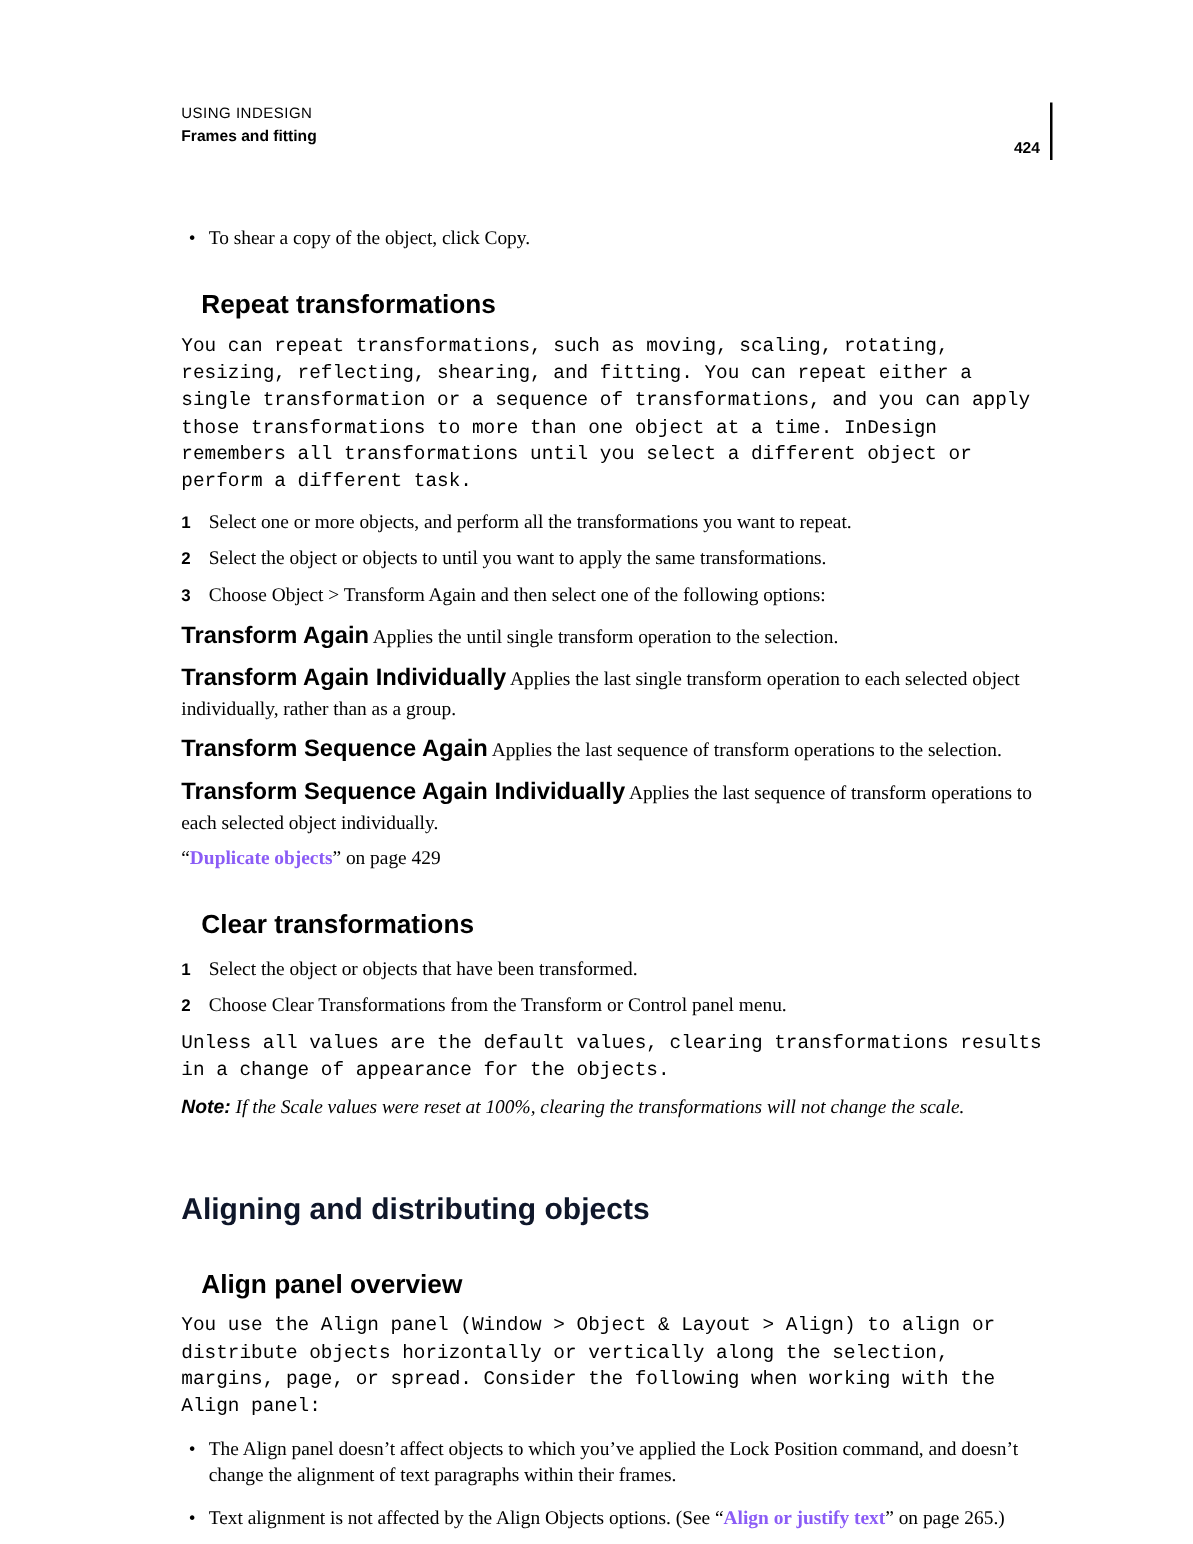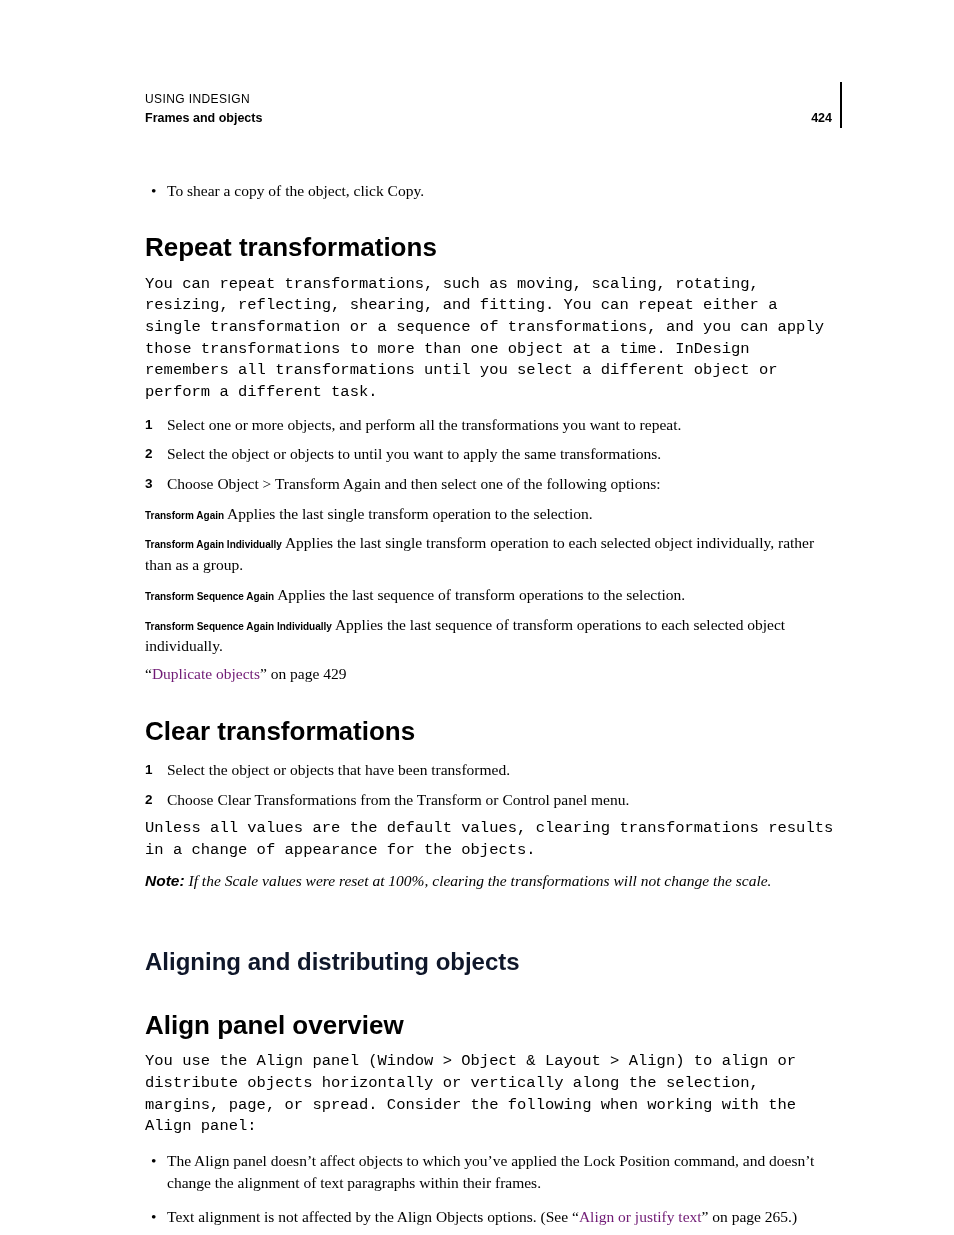--- a/index.html
+++ b/index.html
@@ -15,21 +15,21 @@
     width: 954px;
     min-height: 1235px;
     margin: 0 auto;
     padding: 82px 112px 50px 145px;
     box-sizing: border-box;
     position: relative;
   }
   .header {
     display: flex;
     justify-content: space-between;
-    align-items: flex-end;
+    align-items: flex-start;
     border-right: 2px solid #000;
     padding-right: 8px;
     margin-bottom: 52px;
     font-family: "Myriad Pro", "Segoe UI", Arial, sans-serif;
   }
   .header-left {
     font-size: 12px;
     letter-spacing: 0.4px;
   }
   .header-left .doc-title {
@@ -59,22 +59,22 @@
   }
   .bullet-list li::before {
     content: "•";
     position: absolute;
     left: 6px;
     top: 0;
   }
   h2.sub {
     font-family: "Myriad Pro", "Segoe UI", Arial, sans-serif;
     font-weight: 700;
-    font-size: 26px;
-    margin: 28px 0 8px 0;
+    font-size: 21px;
+    margin: 28px 0 8px 16px;
     color: #000;
   }
   h1.major {
     font-family: "Myriad Pro", "Segoe UI", Arial, sans-serif;
     font-weight: 700;
     font-size: 24px;
     margin: 54px 0 22px 0;
     color: #0f172a;
   }
   p {
@@ -113,62 +113,63 @@
     font-weight: 700;
     font-size: 13.5px;
     line-height: 1.6;
   }
   .term-line {
     margin: 8px 0 6px 0;
   }
   .term {
     font-family: "Myriad Pro", "Segoe UI", Arial, sans-serif;
     font-weight: 700;
-    font-size: 10px;
+    font-size: 19px;
   }
   .more-help {
     font-family: "Myriad Pro", "Segoe UI", Arial, sans-serif;
     font-weight: 700;
     font-size: 15px;
     margin-top: 30px;
     margin-bottom: 4px;
   }
   .link {
-    color: #701a75;
+    color: #8b5cf6;
     cursor: pointer;
+    font-weight: bold;
   }
   .spaced-top { margin-top: 10px; }
 </style>
 </head>
 <body>
 
 <div class="page">
 
   <div class="header">
     <div class="header-left">
       <span class="doc-title">USING INDESIGN</span>
-      <span class="section-title">Frames and objects</span>
+      <span class="section-title">Frames and fitting</span>
     </div>
     <div class="page-number">424</div>
   </div>
 
   <ul class="bullet-list">
     <li>To shear a copy of the object, click Copy.</li>
   </ul>
 
   <h2 class="sub">Repeat transformations</h2>
   <p class="para">You can repeat transformations, such as moving, scaling, rotating, resizing, reflecting, shearing, and fitting. You can repeat either a single transformation or a sequence of transformations, and you can apply those transformations to more than one object at a time. InDesign remembers all transformations until you select a different object or perform a different task.</p>
   <ol class="numbered">
     <li><span class="num">1</span><span>Select one or more objects, and perform all the transformations you want to repeat.</span></li>
     <li><span class="num">2</span><span>Select the object or objects to until you want to apply the same transformations.</span></li>
     <li><span class="num">3</span><span>Choose Object &gt; Transform Again and then select one of the following options:</span></li>
   </ol>
 
   <p class="term-line">
-    <span class="term">Transform Again</span><span>   Applies the last single transform operation to the selection.</span>
+    <span class="term">Transform Again</span><span>   Applies the until single transform operation to the selection.</span>
   </p>
   <p class="term-line">
     <span class="term">Transform Again Individually</span><span>   Applies the last single transform operation to each selected object individually, rather than as a group.</span>
   </p>
   <p class="term-line">
     <span class="term">Transform Sequence Again</span><span>   Applies the last sequence of transform operations to the selection.</span>
   </p>
   <p class="term-line">
     <span class="term">Transform Sequence Again Individually</span><span>   Applies the last sequence of transform operations to each selected object individually.</span>
   </p>

